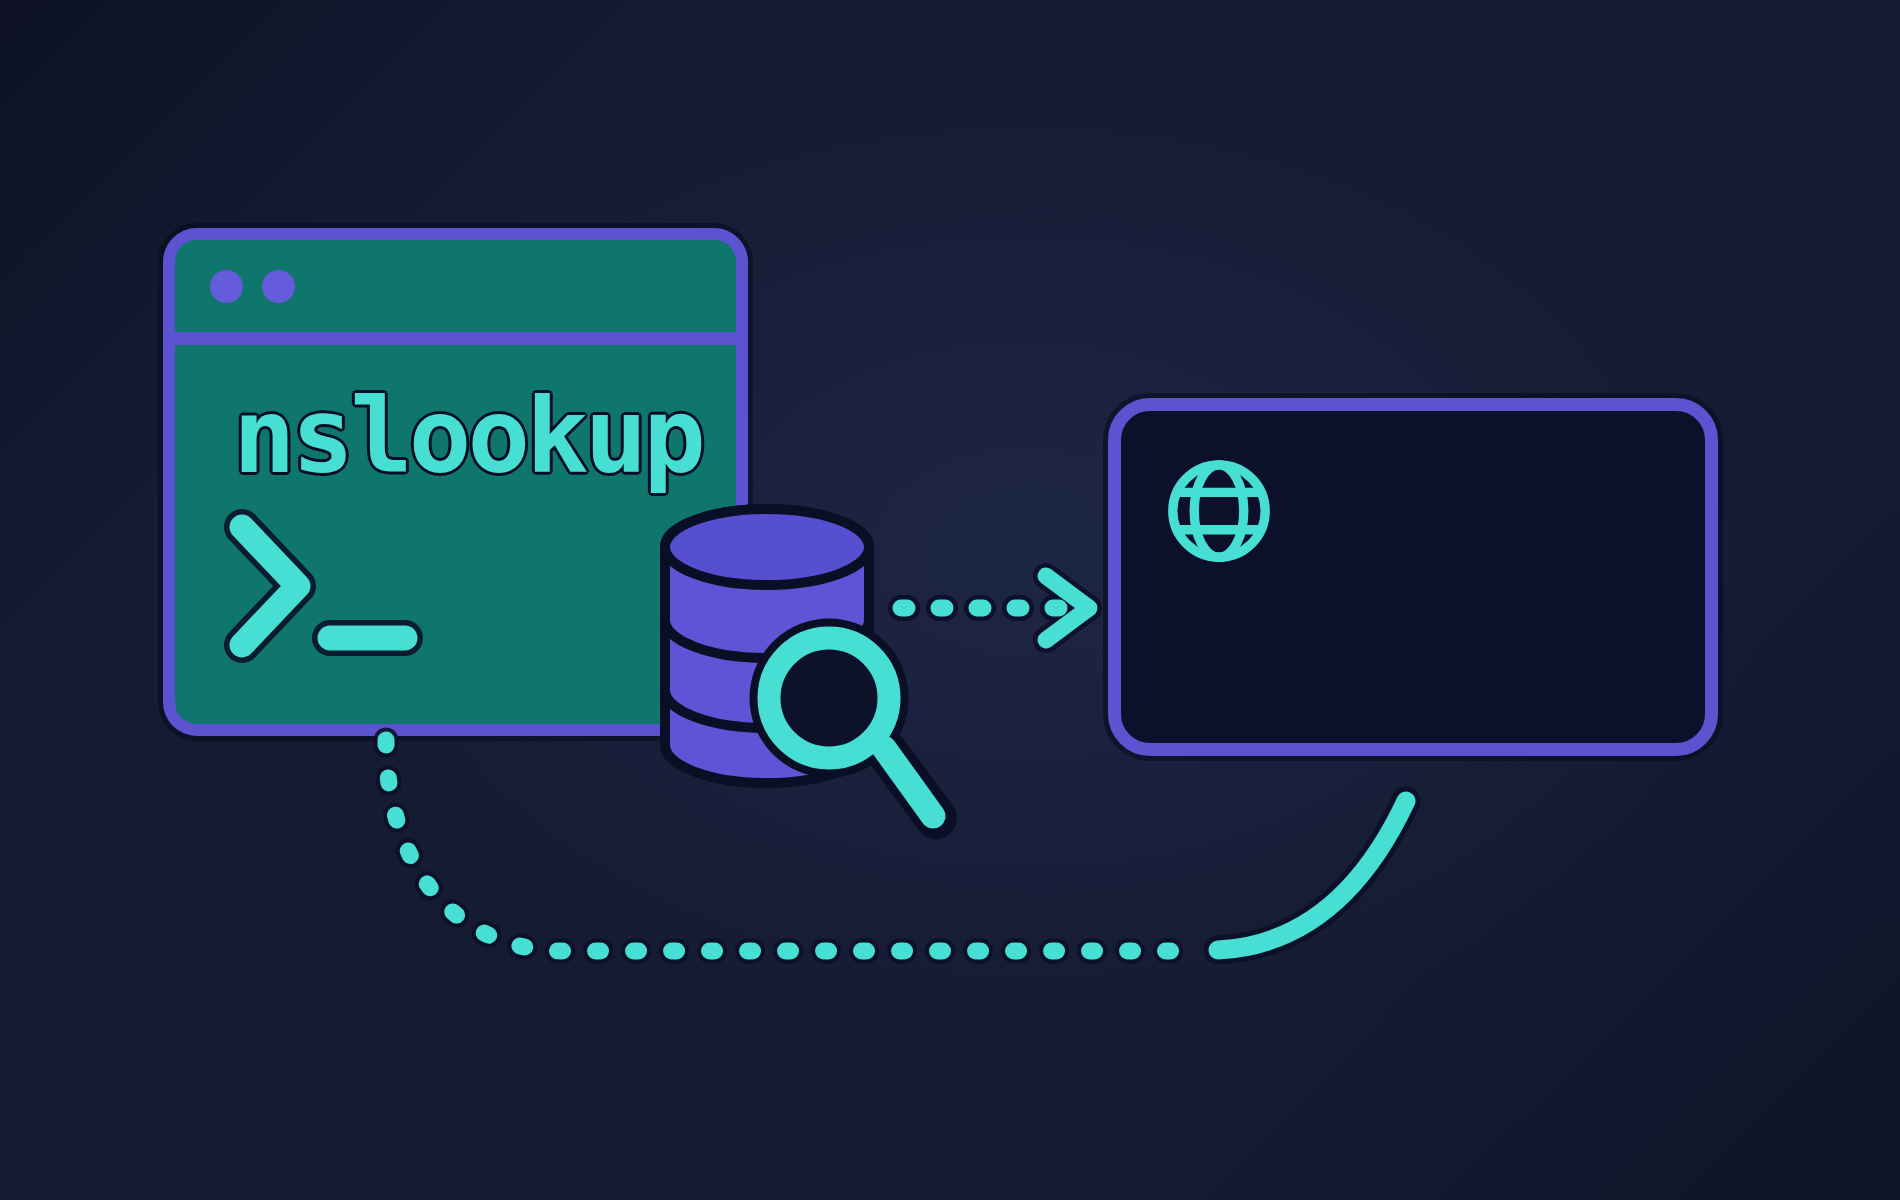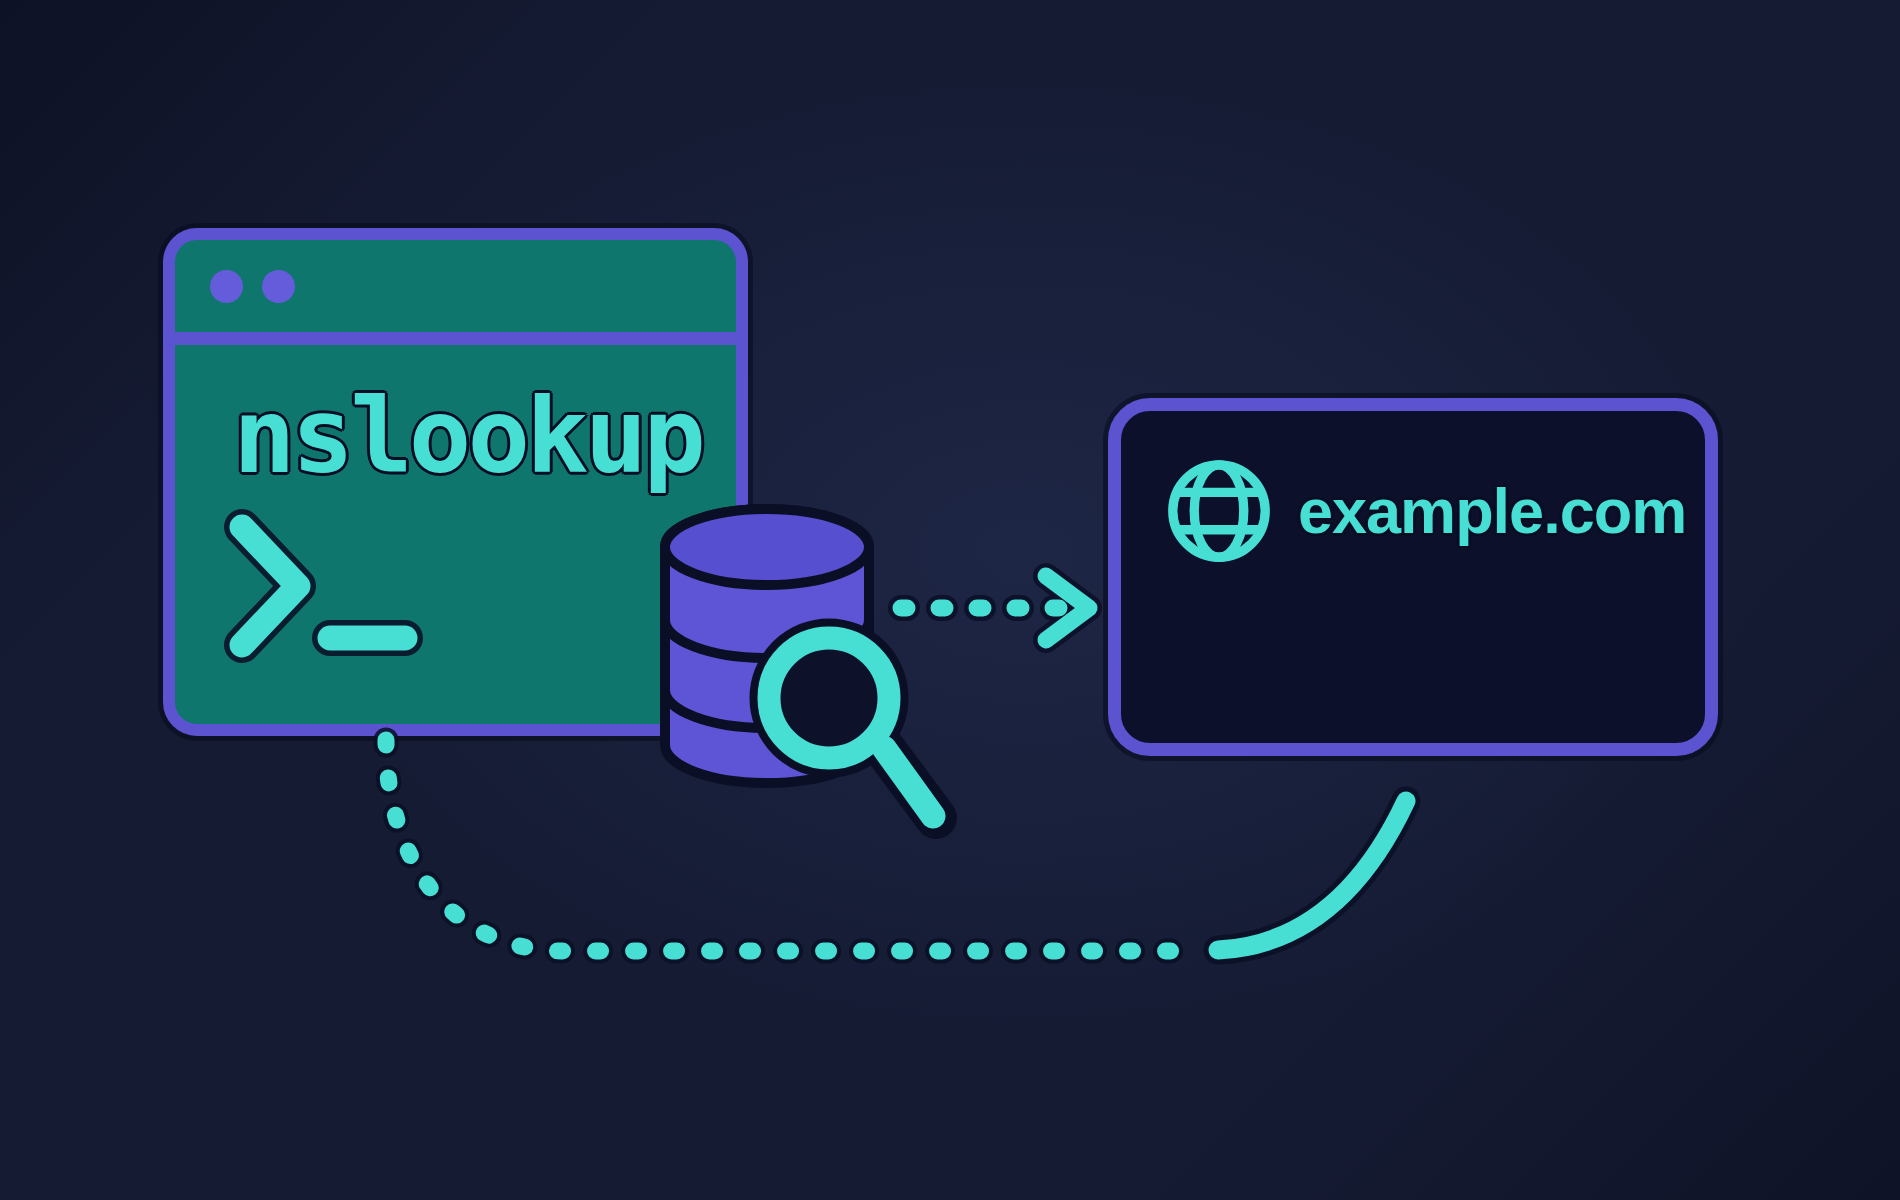--- a/index.html
+++ b/index.html
@@ -64,21 +64,20 @@
 <div class="panel result-card">
   <div class="globe-wrap">
     <svg viewBox="0 0 100 100" width="110" height="110">
       <g fill="none" stroke="#47ded4" stroke-width="8.5" stroke-linecap="round">
         <circle cx="50" cy="50" r="42"></circle>
         <ellipse cx="50" cy="50" rx="22.5" ry="42"></ellipse>
         <path d="M 12.5 33 H 87.5 M 12.5 67 H 87.5"></path>
       </g>
     </svg>
   </div>
-  <div class="domain-text teal-text">example.com</div>
 </div>
 
 <svg class="overlay" viewBox="0 0 1900 1200">
 
   <g>
     <g fill="none" stroke="#0a0e24" stroke-width="36" stroke-linecap="round" stroke-linejoin="round" opacity="0.85">
       <path d="M 242 527 L 298 586 L 242 645"></path>
       <path d="M 330 638 L 405 638"></path>
     </g>
     <g fill="none" stroke="#47ded4" stroke-width="25" stroke-linecap="round" stroke-linejoin="round">

